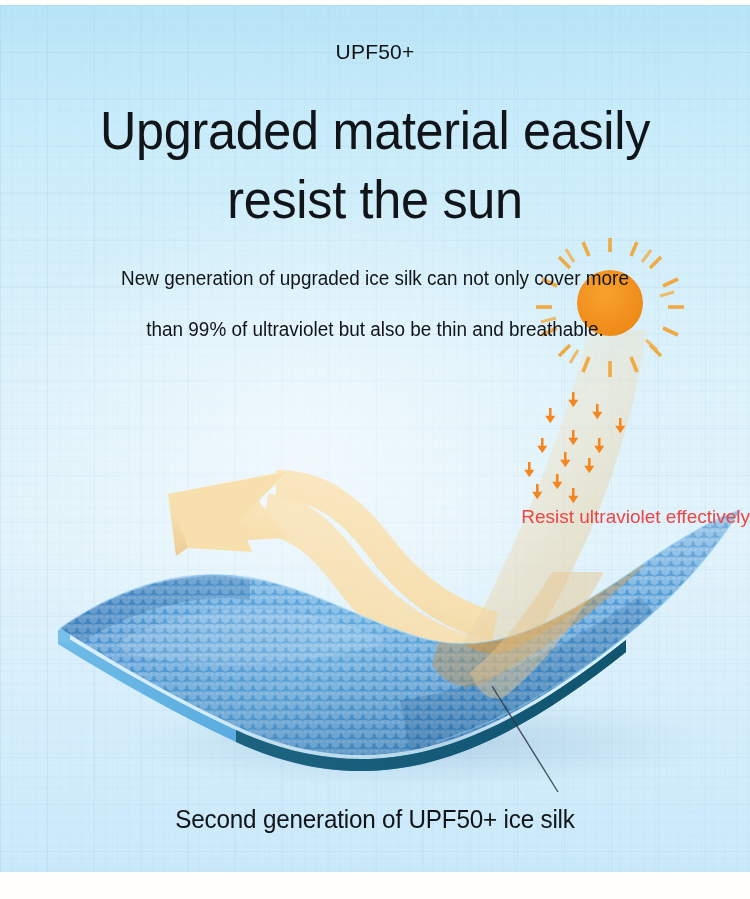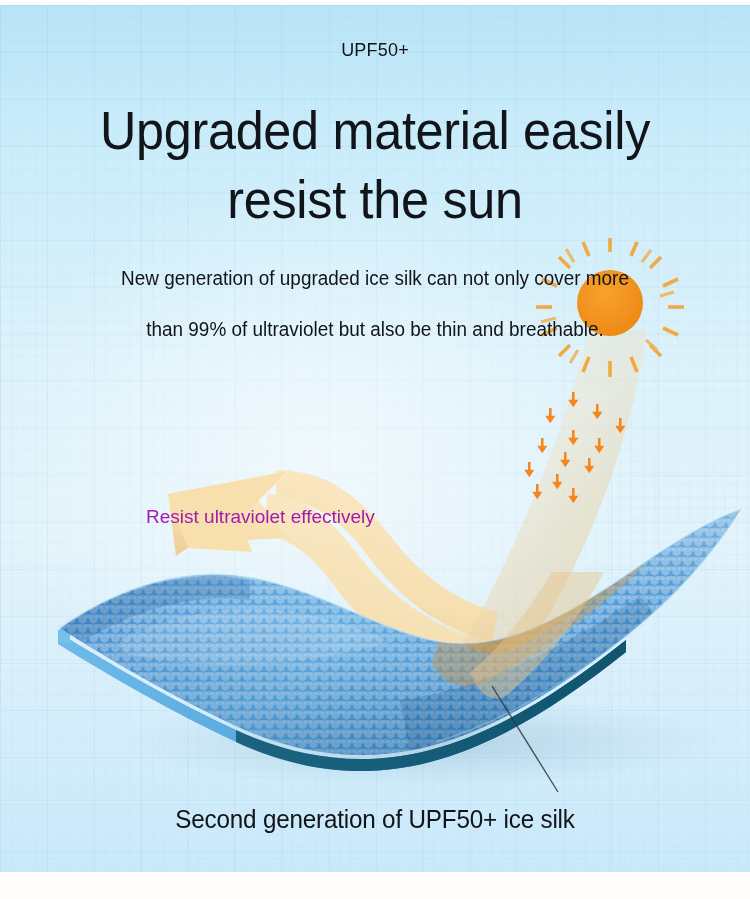--- a/index.html
+++ b/index.html
@@ -51,21 +51,21 @@
     position: absolute;
     left: 0; top: 872px; width: 750px; height: 27px;
     background: #fffefb;
   }
 
   
   .txt { position: absolute; color: #111418; text-align: center; width: 750px; }
 
   .eyebrow {
     top: 40px;
-    font-size: 18px;
+    font-size: 21px;
     letter-spacing: 0.2px;
     font-weight: 400;
   }
   .headline {
     top: 97px;
     font-size: 53px;
     line-height: 1.30;
     font-weight: 400;
     letter-spacing: -0.3px;
     transform: scaleX(0.95);
@@ -74,23 +74,23 @@
     top: 253px;
     font-size: 19.5px;
     line-height: 2.62;
     font-weight: 400;
     transform: scaleX(0.97);
   }
   .resist-label {
     top: 506px;
     left: 0;
     width: 750px;
-    text-align: left;
+    text-align: right;
     font-size: 19px;
-    color: #a21caf;
+    color: #ef4444;
     padding-left: 146px;
     box-sizing: border-box;
     font-weight: 400;
   }
   .caption {
     top: 805px;
     font-size: 25px;
     font-weight: 400;
     letter-spacing: -0.2px;
     transform: scaleX(0.97);

